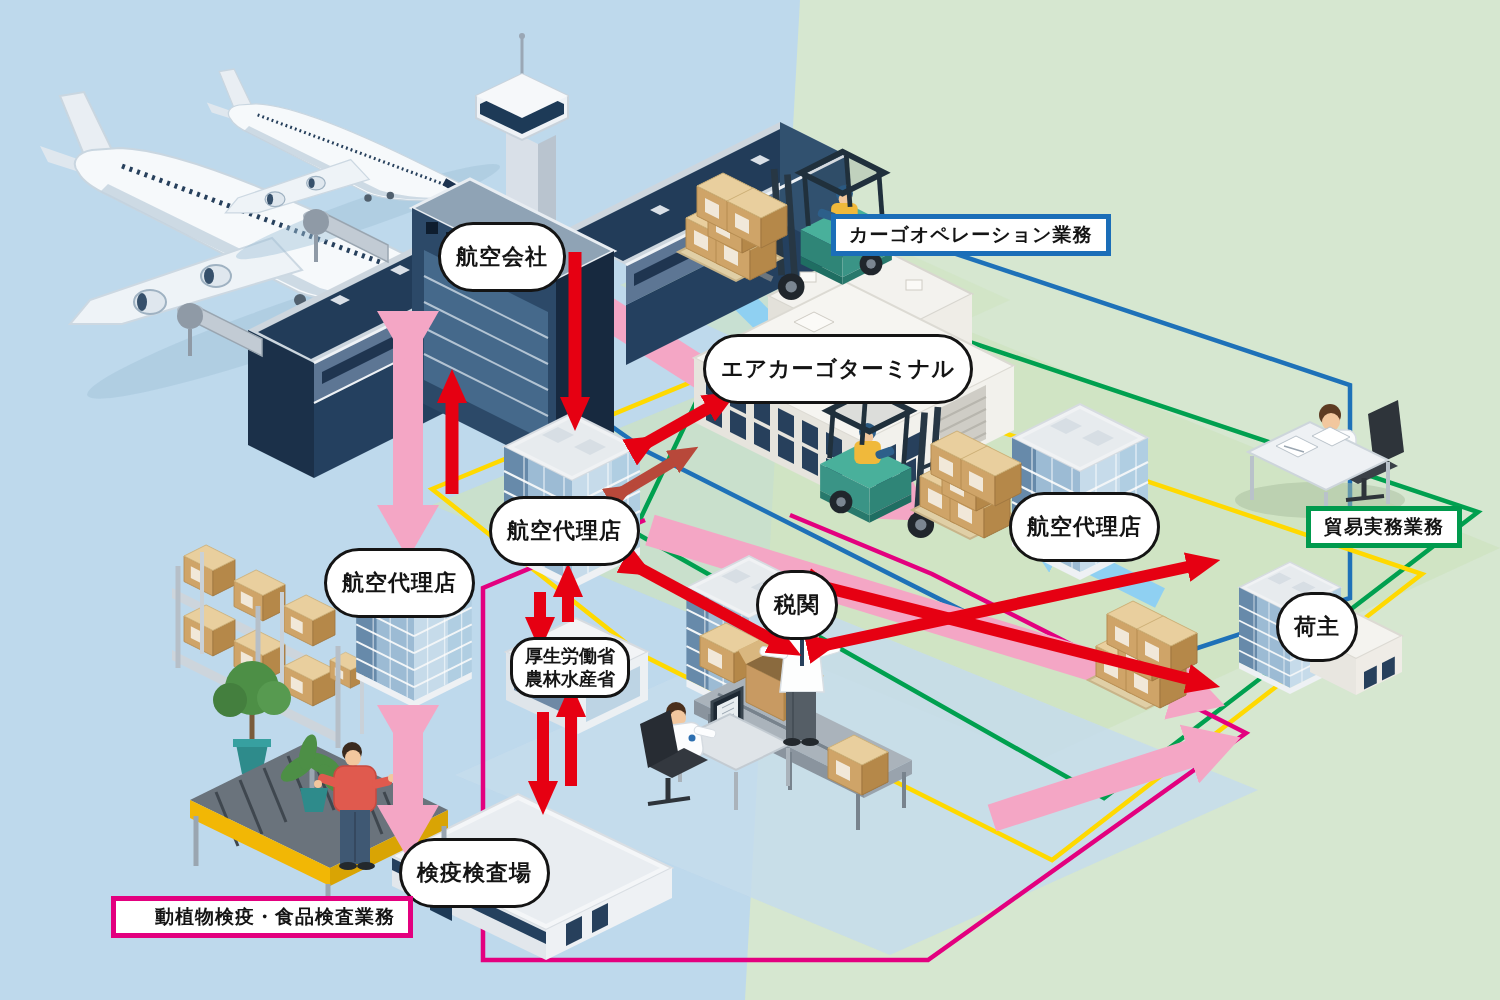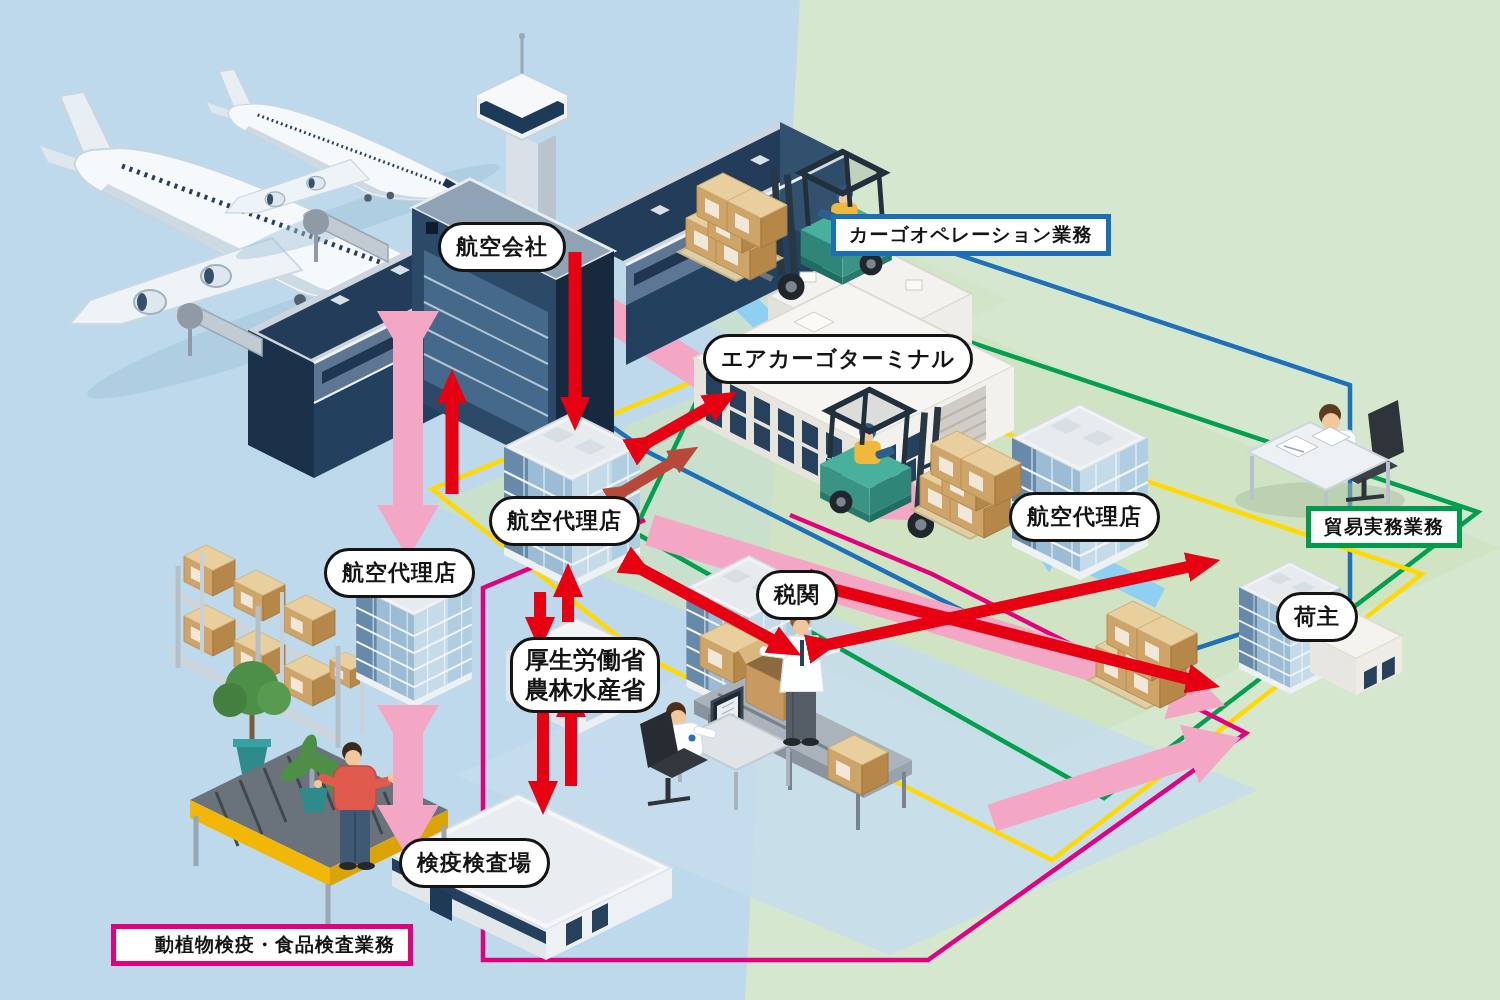--- a/index.html
+++ b/index.html
@@ -1,22 +1,22 @@
 <!DOCTYPE html>
 <html><head>
 <meta charset="utf-8">
 <style>
   html,body{margin:0;padding:0;}
   body{font-family:"Liberation Sans",sans-serif;}
   #stage{position:relative;width:1500px;height:1000px;overflow:hidden;background:#bed9ec;}
   #scene{position:absolute;left:0;top:0;}
   .pill{position:absolute;background:#fff;border:3px solid #141414;border-radius:40px;
-        font-weight:bold;font-size:22px;letter-spacing:1px;padding:10px 15px;color:#141414;
+        font-weight:bold;font-size:22px;letter-spacing:1px;padding:20px 15px;color:#141414;
         white-space:nowrap;z-index:30;line-height:1.1;}
-  .pill.small{font-size:24px;letter-spacing:0;padding:5px 12px;border-radius:24px;text-align:center;line-height:1.25;}
+  .pill.small{font-size:18px;letter-spacing:0;padding:5px 12px;border-radius:24px;text-align:center;line-height:1.25;}
   .cat{position:absolute;background:#fff;border:5px solid #333;font-weight:bold;font-size:19px;
        letter-spacing:1px;padding:5px 13px;color:#141414;white-space:nowrap;z-index:30;line-height:1.15;}
   .cat.blue{border-color:#1b6eb8;}
   .cat.green{border-color:#009a4d;}
   .cat.yellow{border-color:#ffd800;}
   .cat.magenta{border-color:#e3007f;}
 </style>
 </head>
 <body>
 
@@ -509,15 +509,15 @@
 <div class="pill" style="left:756px;top:570px;">税関</div>
 <div class="pill small" style="left:510px;top:637px;">
   <div>厚生労働省</div>
   <div>農林水産省</div>
 </div>
 <div class="pill" style="left:399px;top:838px;">検疫検査場</div>
 <div class="pill" style="left:1276px;top:592px;">荷主</div>
 
 <div class="cat blue" style="left:831px;top:214px;">カーゴオペレーション業務</div>
 <div class="cat green" style="left:1306px;top:506px;">貿易実務業務</div>
-<div class="cat magenta" style="left:111px;top:924px;padding-left:39px;">動植物検疫・食品検査業務</div>
+<div class="cat magenta" style="left:111px;top:896px;padding-left:39px;">動植物検疫・食品検査業務</div>
 
 </div>
 
 </body></html>

